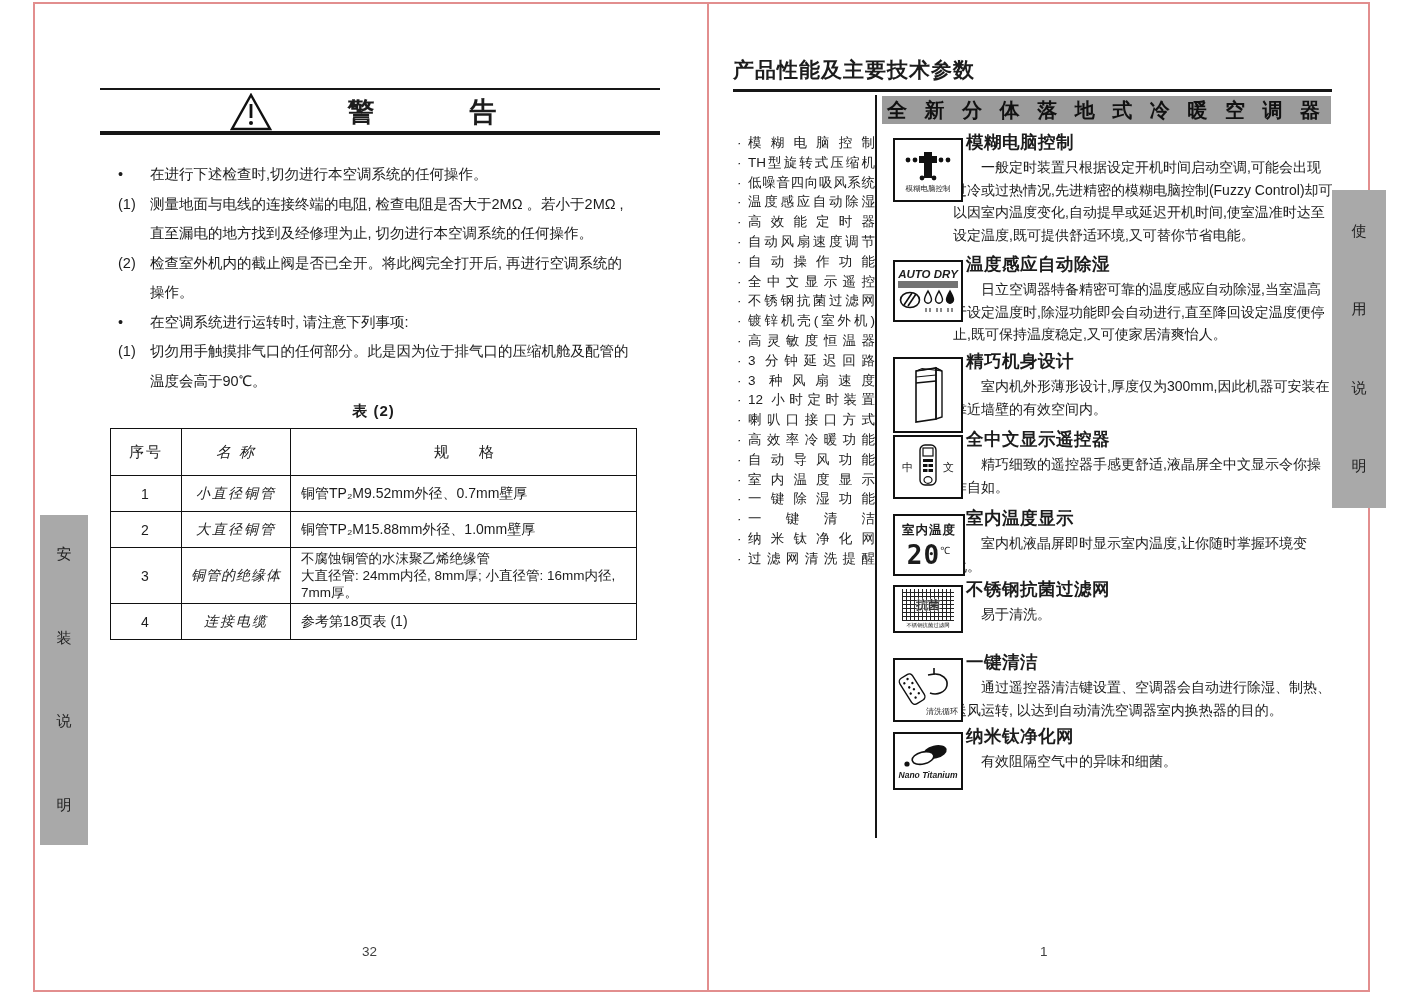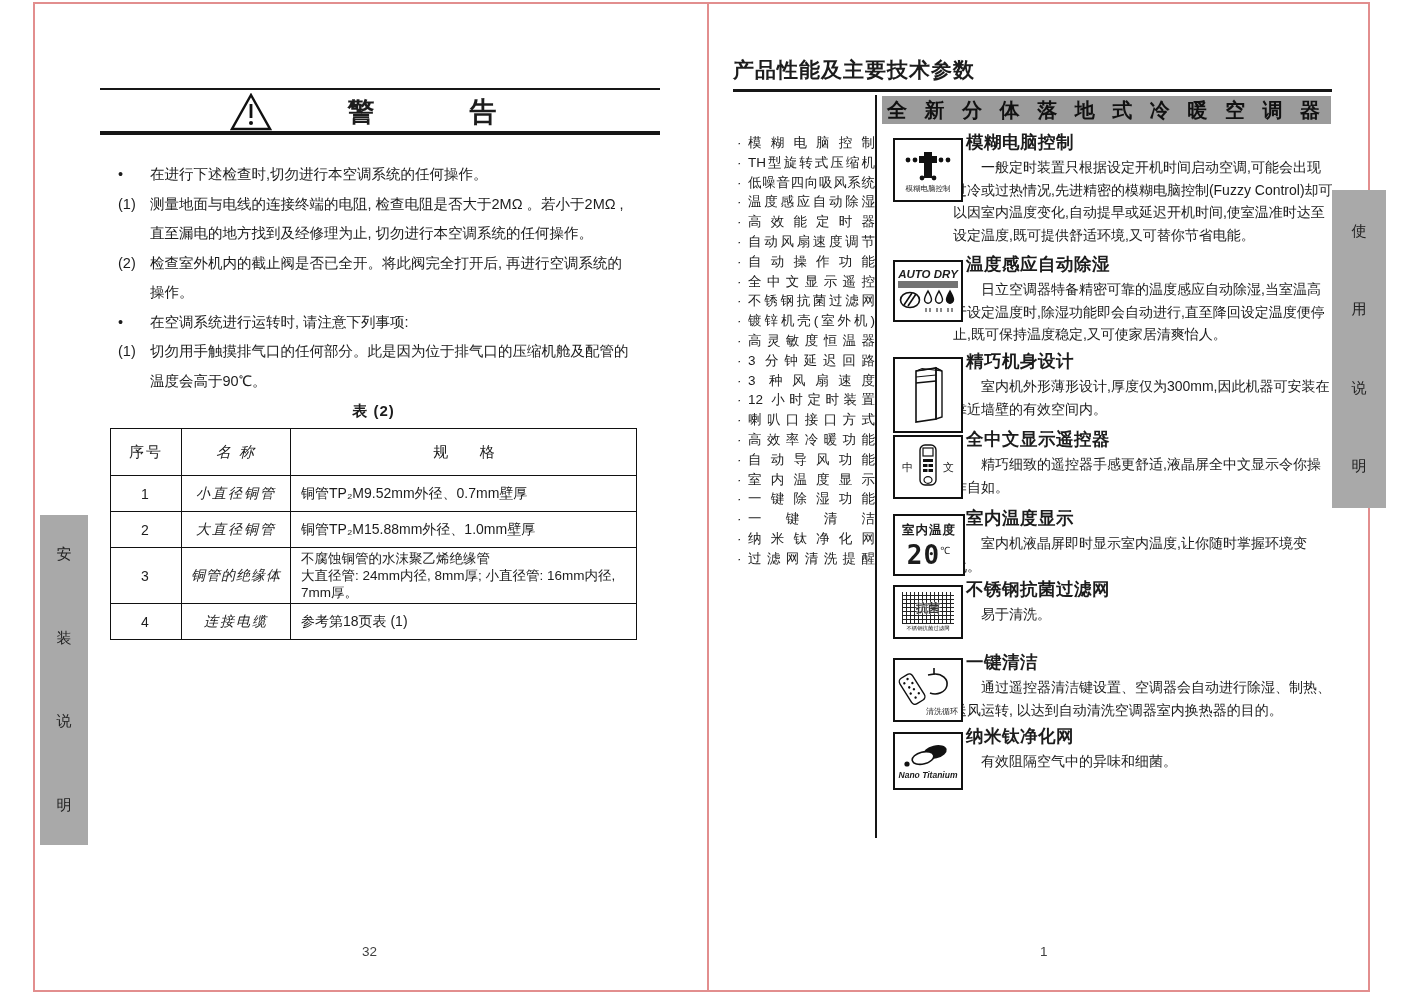--- a/index.html
+++ b/index.html
@@ -119,21 +119,21 @@
     </div>
   </div>
 
   <div id="tbl-caption">表 (2)</div>
 
   <table id="spec-table">
     <tbody>
         <tr>
       <th class="c-no">序号</th>
       <th class="c-name">名  称</th>
-      <th class="c-spec" style="text-align:center;">规    格</th>
+      <th class="c-spec" style="text-align:center;font-family:Liberation Serif, serif;">规    格</th>
     </tr>
     <tr class="r">
       <td class="c-no">1</td>
       <td class="c-name">小直径铜管</td>
       <td class="c-spec">铜管TP₂M9.52mm外径、0.7mm壁厚</td>
     </tr>
     <tr class="r">
       <td class="c-no">2</td>
       <td class="c-name">大直径铜管</td>
       <td class="c-spec">铜管TP₂M15.88mm外径、1.0mm壁厚</td>
@@ -347,21 +347,21 @@
       <div id="icon-temp-label">室内温度</div>
       <div id="icon-temp-val"><span>20</span><sup>℃</sup></div>
     </div>
     <div class="f-text">
       <div class="f-title">室内温度显示</div>
       <div class="f-body">室内机液晶屏即时显示室内温度,让你随时掌握环境变化。</div>
     </div>
   </div>
 
   <div class="feat-row" style="top:577px;">
-    <div class="f-icon" style="width:70px;height:54px;text-align:center;">
+    <div class="f-icon" style="width:70px;height:48px;text-align:center;">
       <div id="icon-mesh-grid">
         <span id="icon-mesh-label">抗菌</span>
       </div>
       <div class="icap-tiny">不锈钢抗菌过滤网</div>
     </div>
     <div class="f-text">
       <div class="f-title">不锈钢抗菌过滤网</div>
       <div class="f-body">易于清洗。</div>
     </div>
   </div>

